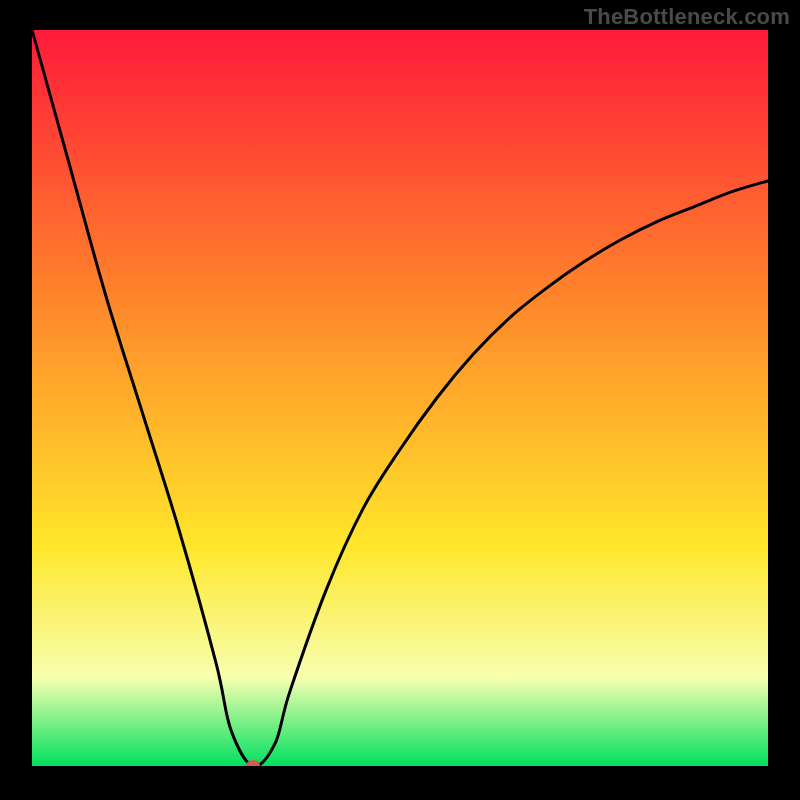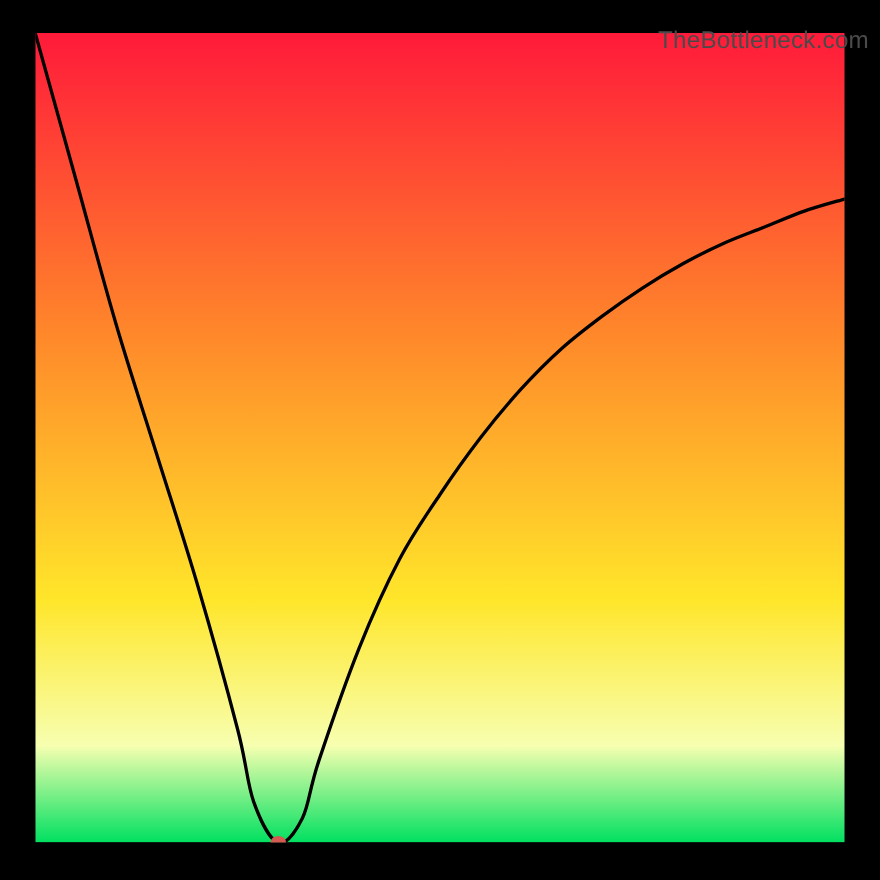--- a/index.html
+++ b/index.html
@@ -16,24 +16,23 @@
     width: 800px;
     height: 800px;
     background: #000;
   }
   .watermark {
     position: absolute;
     top: 4px;
     right: 10px;
     color: #4a4a4a;
     font-size: 22px;
-    font-weight: 400;
+    font-weight: 700;
     letter-spacing: 0.2px;
     z-index: 10;
-    margin-top: 20px;
   }
   .plot-area {
     position: absolute;
     left: 32px;
     top: 30px;
     width: 736px;
     height: 736px;
     overflow: hidden;
   }
   .plot-svg {

